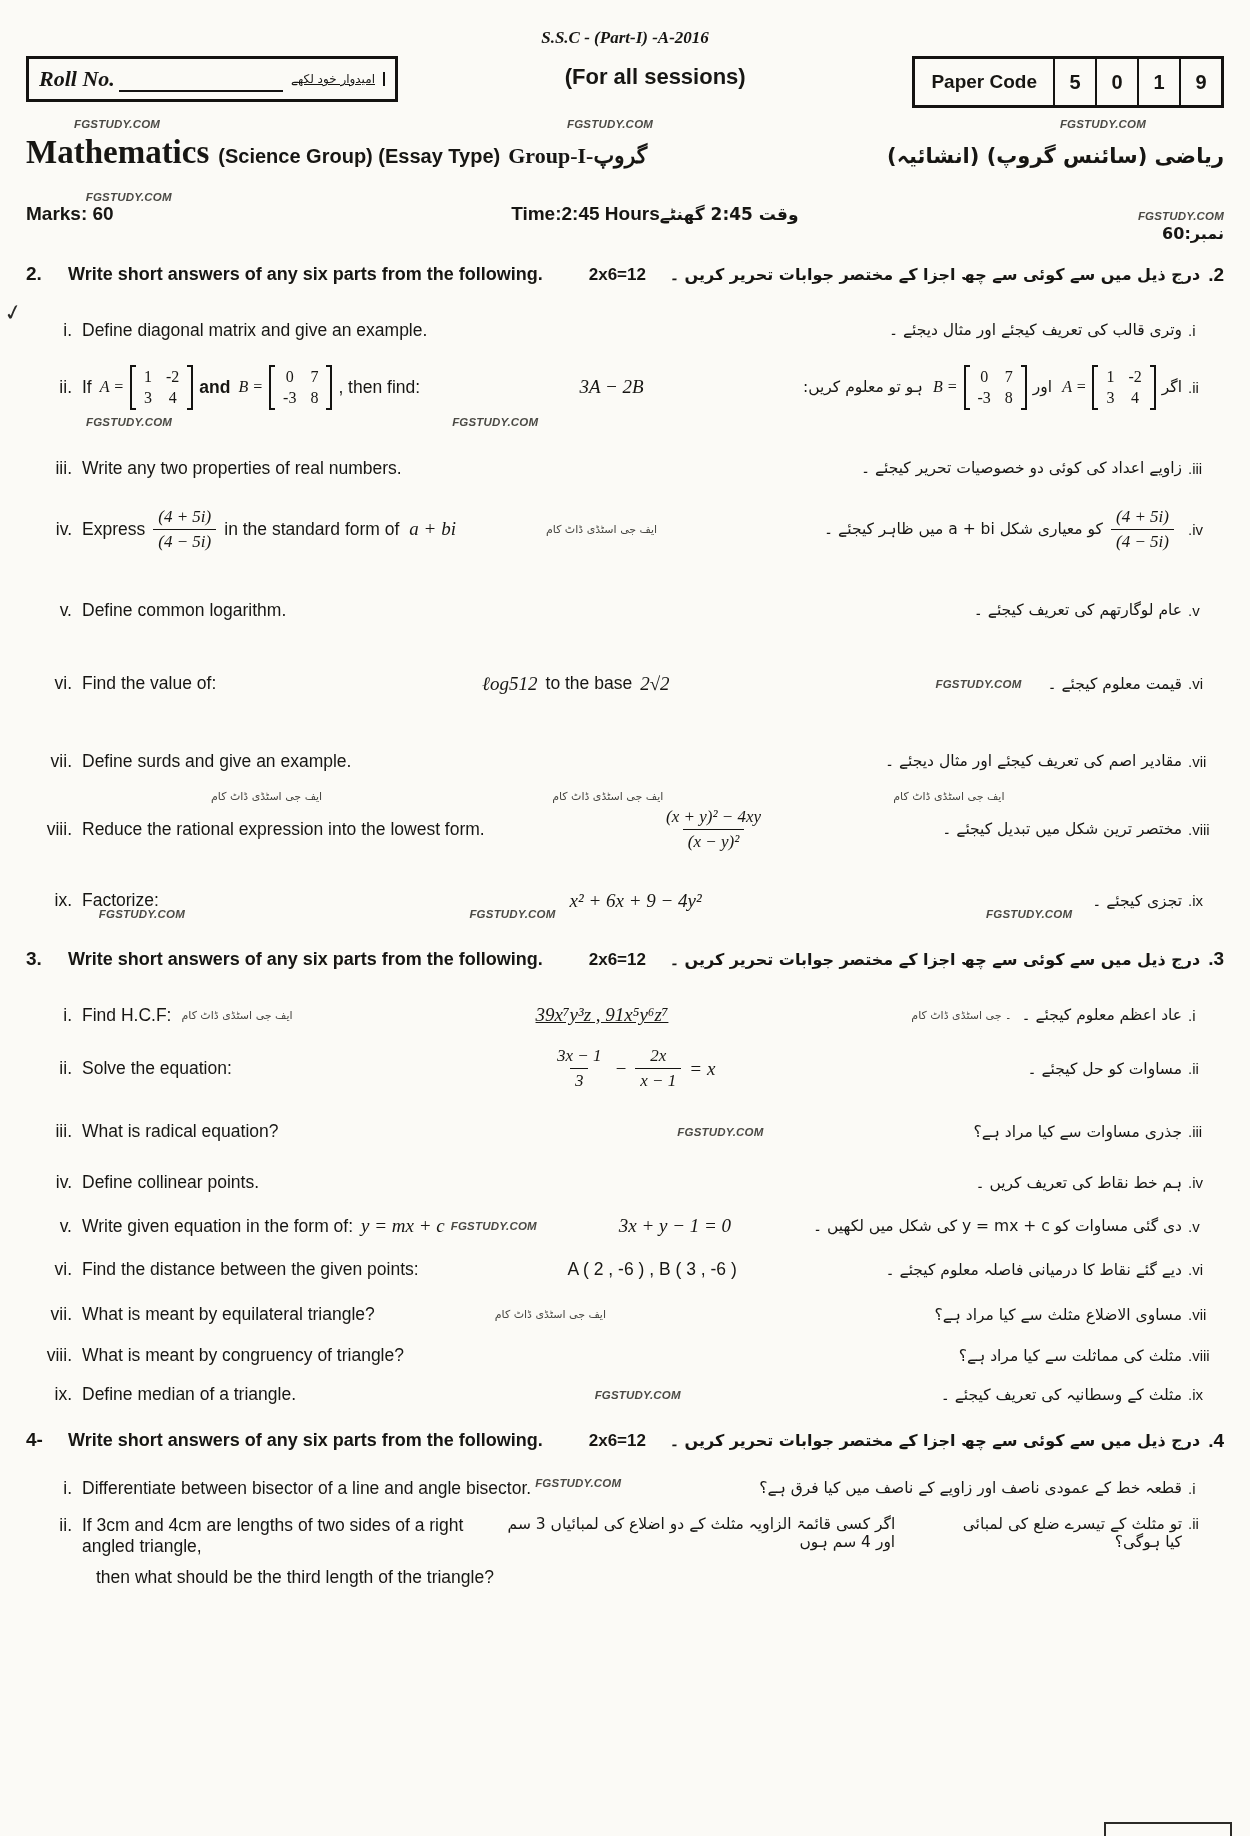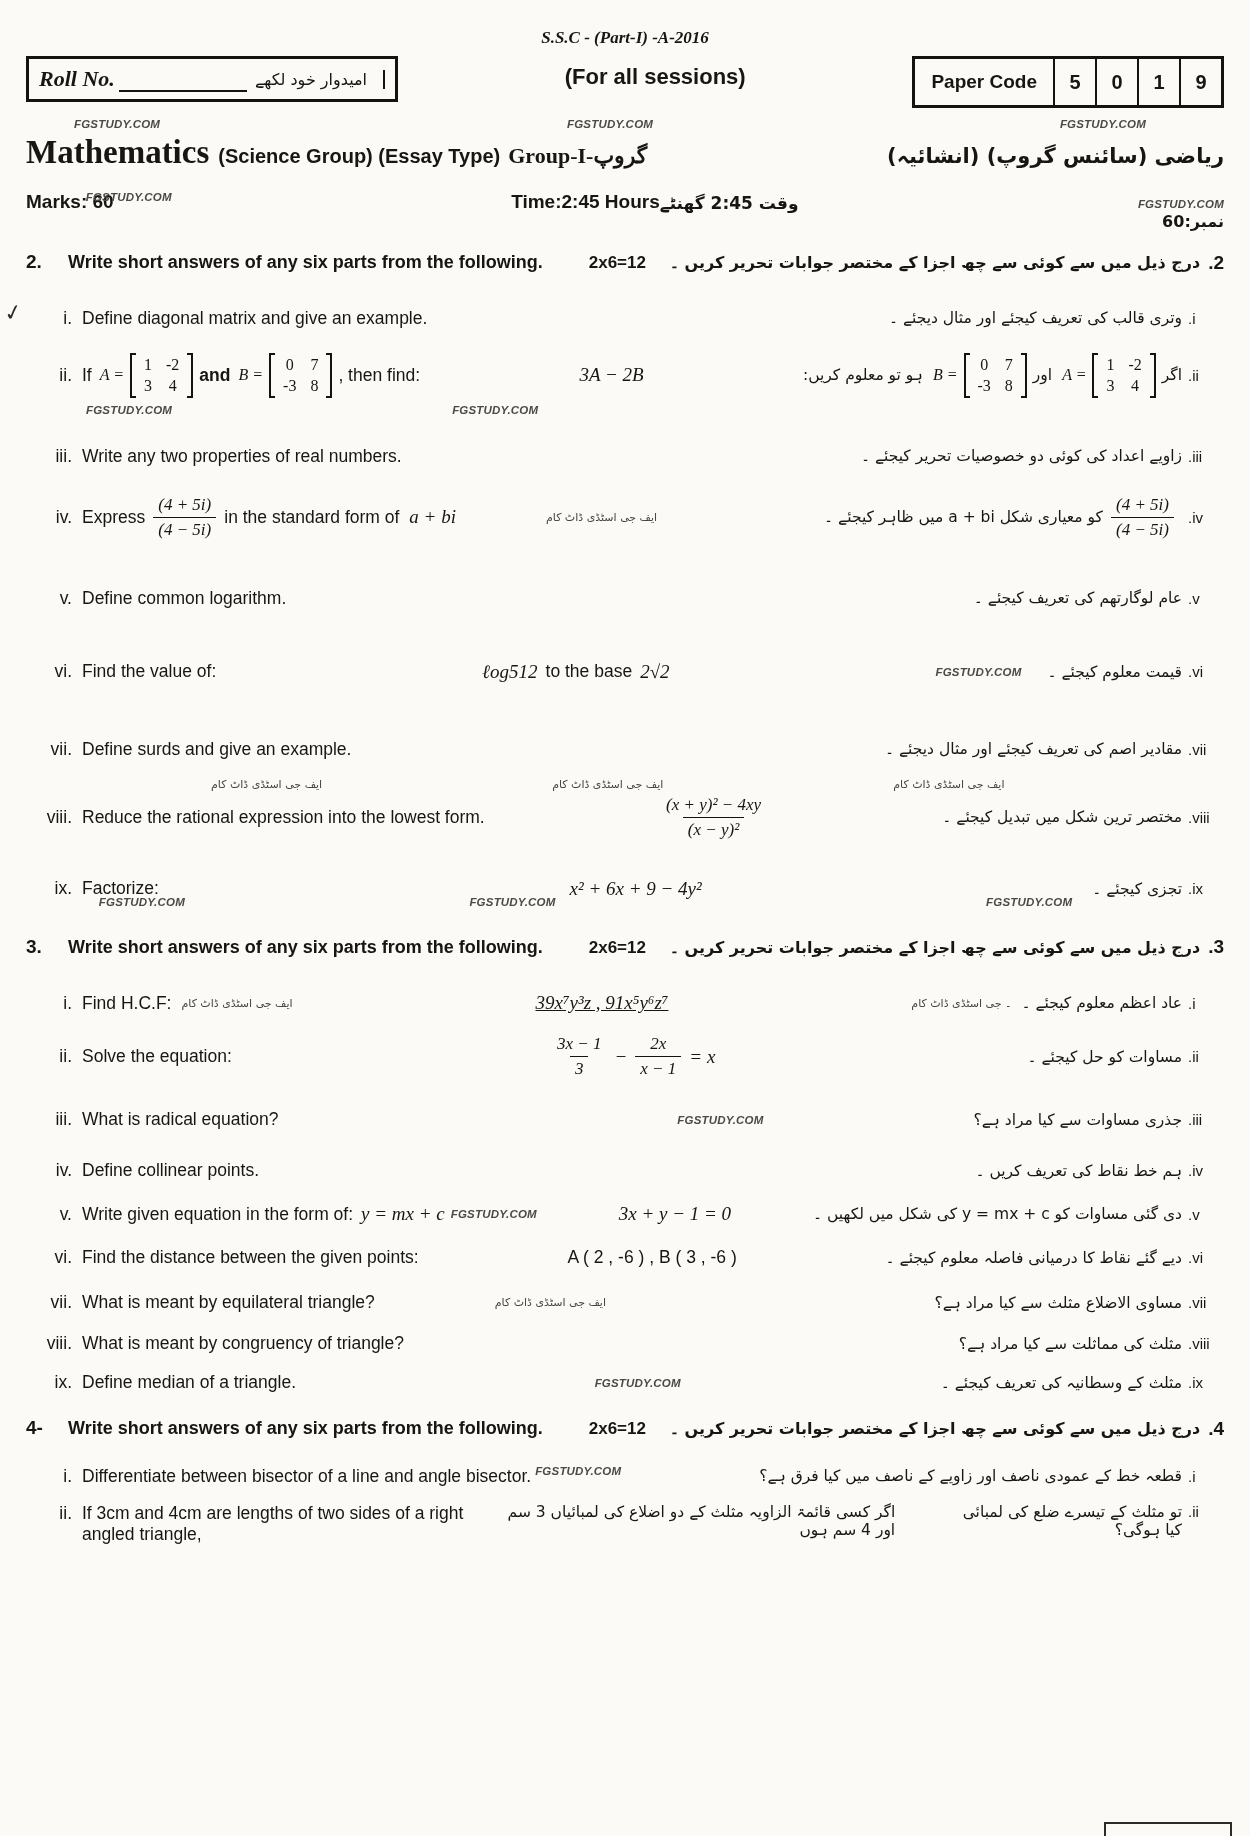--- a/index.html
+++ b/index.html
@@ -6,39 +6,39 @@
   body { background: #d8d6d0; font-family: "Liberation Sans", sans-serif; }
   .page { width: 1250px; height: 1836px; margin: 0 auto; background: #fbfaf6; color: #171613;
           position: relative; padding: 14px 26px 0 26px; overflow: hidden; }
   .b { font-weight: bold; }
   .topcode { text-align: center; font-family: "Liberation Serif", serif; font-style: italic;
              font-weight: bold; font-size: 17px; margin-top: 14px; }
   .headrow { display: flex; align-items: stretch; margin-top: 8px; }
   .rollbox { border: 3px solid #141311; display: flex; align-items: center; width: 372px; height: 46px; padding: 0 10px; }
   .rolllabel { font-family: "Liberation Serif", serif; font-weight: bold; font-style: italic; font-size: 22px; white-space: nowrap; }
   .rollline { flex: 1; border-bottom: 2px solid #141311; height: 26px; margin: 0 8px 0 4px; }
-  .rollur { direction: rtl; font-family: "DejaVu Sans", sans-serif; font-size: 16px;
-            border-right: 2px solid #141311; padding-right: 16px; white-space: nowrap; }
+  .rollur { direction: rtl; font-family: "DejaVu Sans", sans-serif; font-size: 12px;
+            border-right: 2px solid #141311; padding-right: 8px; white-space: nowrap; text-decoration: underline; }
   .sess { flex: 1; text-align: center; font-weight: bold; font-size: 22px; padding-top: 8px; }
   .pcbox { border: 3px solid #141311; display: flex; height: 52px; align-items: stretch; }
   .pclabel { display: flex; align-items: center; padding: 0 16px; font-weight: bold; font-size: 19px; }
   .pcdigit { width: 42px; border-left: 2.5px solid #141311; display: flex; align-items: center;
              justify-content: center; font-weight: bold; font-size: 20px; }
   .wmband { display: flex; justify-content: space-between; padding: 0 78px 0 48px; margin-top: 10px; }
   .wm { font-size: 11.5px; font-weight: bold; font-style: italic; color: #4b4a45; letter-spacing: .2px; white-space: nowrap; }
   .urwm { font-size: 11px; color: #45443f; direction: rtl; font-family: "DejaVu Sans", sans-serif; white-space: nowrap; }
   .titlerow { display: flex; align-items: baseline; margin-top: 4px; }
   .tmain { font-family: "Liberation Serif", serif; font-weight: bold; font-size: 33px; }
   .tsub { font-weight: bold; font-size: 20px; margin-left: 9px; }
   .tgroup { font-weight: bold; font-size: 22px; margin-left: 8px; font-family: "Liberation Serif", serif; }
   .titleur { margin-left: auto; direction: rtl; font-family: "DejaVu Sans", sans-serif;
              font-size: 21px; font-weight: bold; padding-left: 6px; }
   .metarow { display: flex; align-items: baseline; margin-top: 20px; }
   .metamarks { font-weight: bold; font-size: 19px; }
-  .metacenter { display: flex; align-items: flex-end; margin: 0 auto; }
+  .metacenter { display: flex; align-items: center; margin: 12px auto; }
   .metatime { font-weight: bold; font-size: 19px; }
   .metatimeur { direction: rtl; font-family: "DejaVu Sans", sans-serif; font-size: 17px; font-weight: bold; }
   .metaright { text-align: right; display: flex; flex-direction: column; align-items: flex-end; gap: 2px; }
   .metamarksur { direction: rtl; font-family: "DejaVu Sans", sans-serif; font-size: 16px; font-weight: bold; }
   .secrow { display: flex; align-items: baseline; margin-top: 6px; padding: 0 300px 0 255px; justify-content: space-between; }
   .sectext { font-weight: bold; font-size: 19px; }
   .sectotal { font-weight: bold; font-size: 17px; }
   .secur { direction: rtl; font-family: "DejaVu Sans", sans-serif; font-size: 18px; font-weight: bold; }
   .qhead { display: flex; align-items: baseline; margin-top: 20px; }
   .qno { width: 42px; font-weight: bold; font-size: 19px; flex: none; }
@@ -411,20 +411,21 @@
     <span class="wm" style="margin-left:4px; margin-top:-10px">FGSTUDY.COM</span>
     <span class="fill"></span>
     <span class="ur">قطعہ خط کے عمودی ناصف اور زاویے کے ناصف میں کیا فرق ہے؟</span>
     <span class="urnum">.i</span>
   </div>
 
   <div class="row" style="margin-top:16px; align-items:flex-start">
     <span class="num">ii.</span>
     <span style="display:flex; flex-direction:column; gap:10px">
       <span class="en">If 3cm and 4cm are lengths of two sides of a right angled triangle,</span>
+      <span class="en" style="padding-left:14px">then what should be the third length of the triangle?</span>
     </span>
     <span class="fill"></span>
     <span style="display:flex; flex-direction:row; gap:10px; align-items:flex-end">
       <span class="ur">اگر کسی قائمۃ الزاویہ مثلث کے دو اضلاع کی لمبائیاں 3 سم اور 4 سم ہوں</span>
       <span class="ur" style="padding-left:40px">تو مثلث کے تیسرے ضلع کی لمبائی کیا ہوگی؟</span>
     </span>
     <span class="urnum">.ii</span>
   </div>
 
   <div class="cornerbox"></div>

